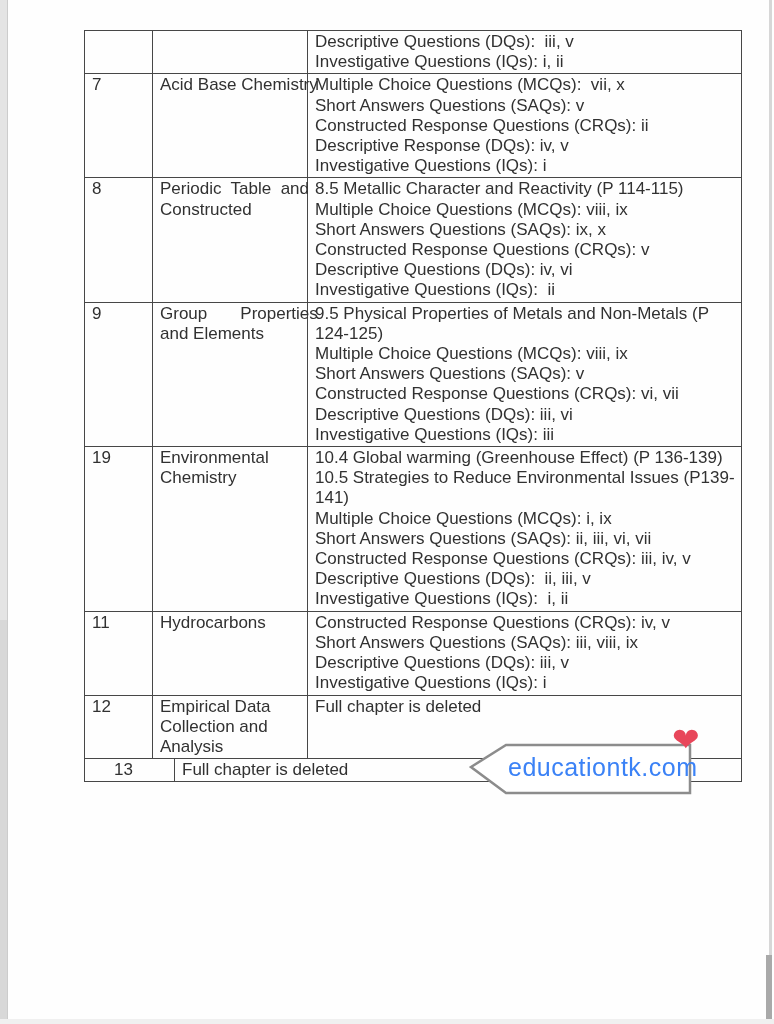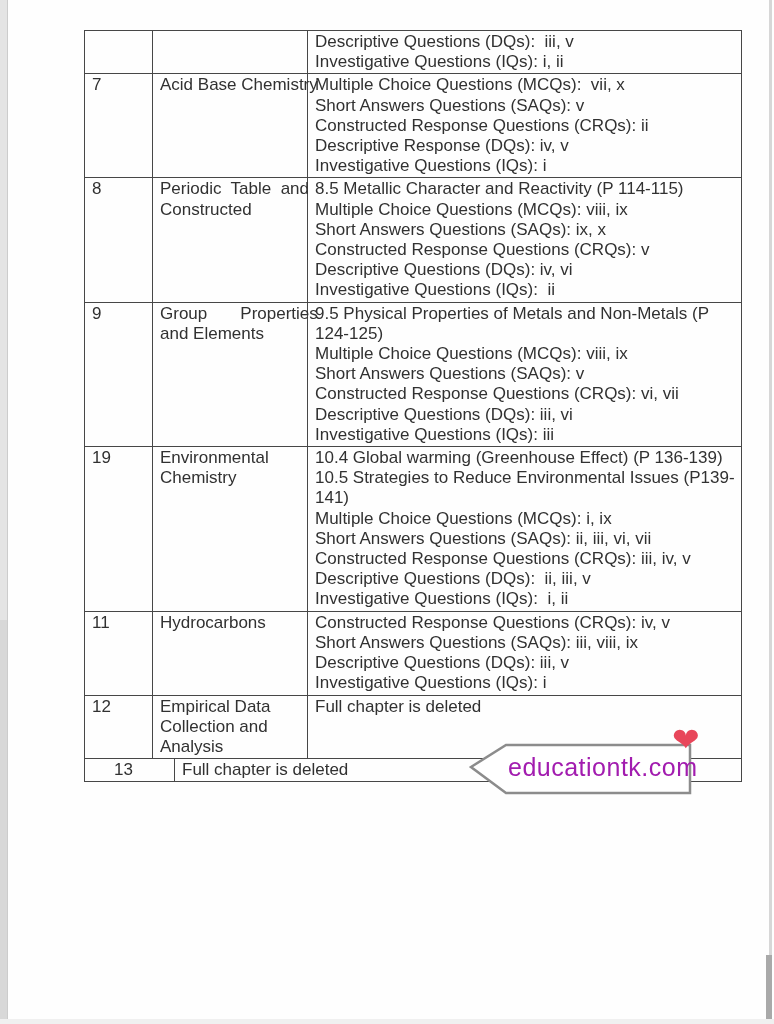--- a/index.html
+++ b/index.html
@@ -126,18 +126,18 @@
   <div class="trow">
     <div class="c c1">13</div>
     <div class="c c3"><div class="line">Full chapter is deleted</div></div>
   </div>
 </div>
 
   <div class="watermark">
     <svg width="228" height="58" viewBox="0 0 228 58">
       <polygon points="5,29 40,7 224,7 224,55 40,55" fill="#ffffff" stroke="#8c8c8c" stroke-width="2.5" stroke-linejoin="miter"></polygon>
     </svg>
-    <div class="wm-text" style="color: #a21caf;">educationtk.com</div>
+    <div class="wm-text" style="color: #3b82f6;">educationtk.com</div>
   </div>
 
   <div class="heart-icon" style="color: rgb(232, 70, 90);">❤</div>
 
 </div>
 
 </body></html>

